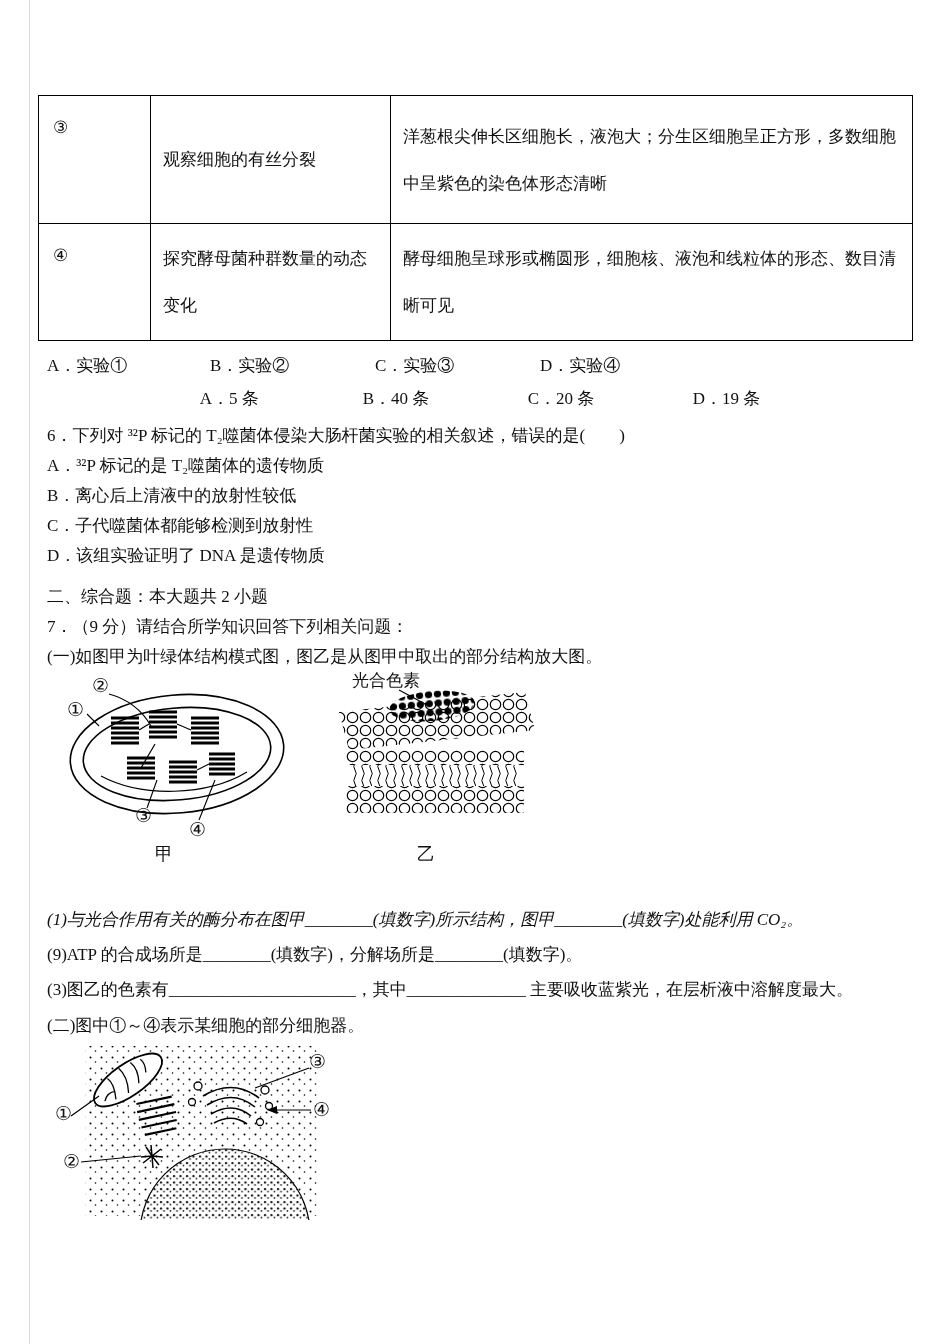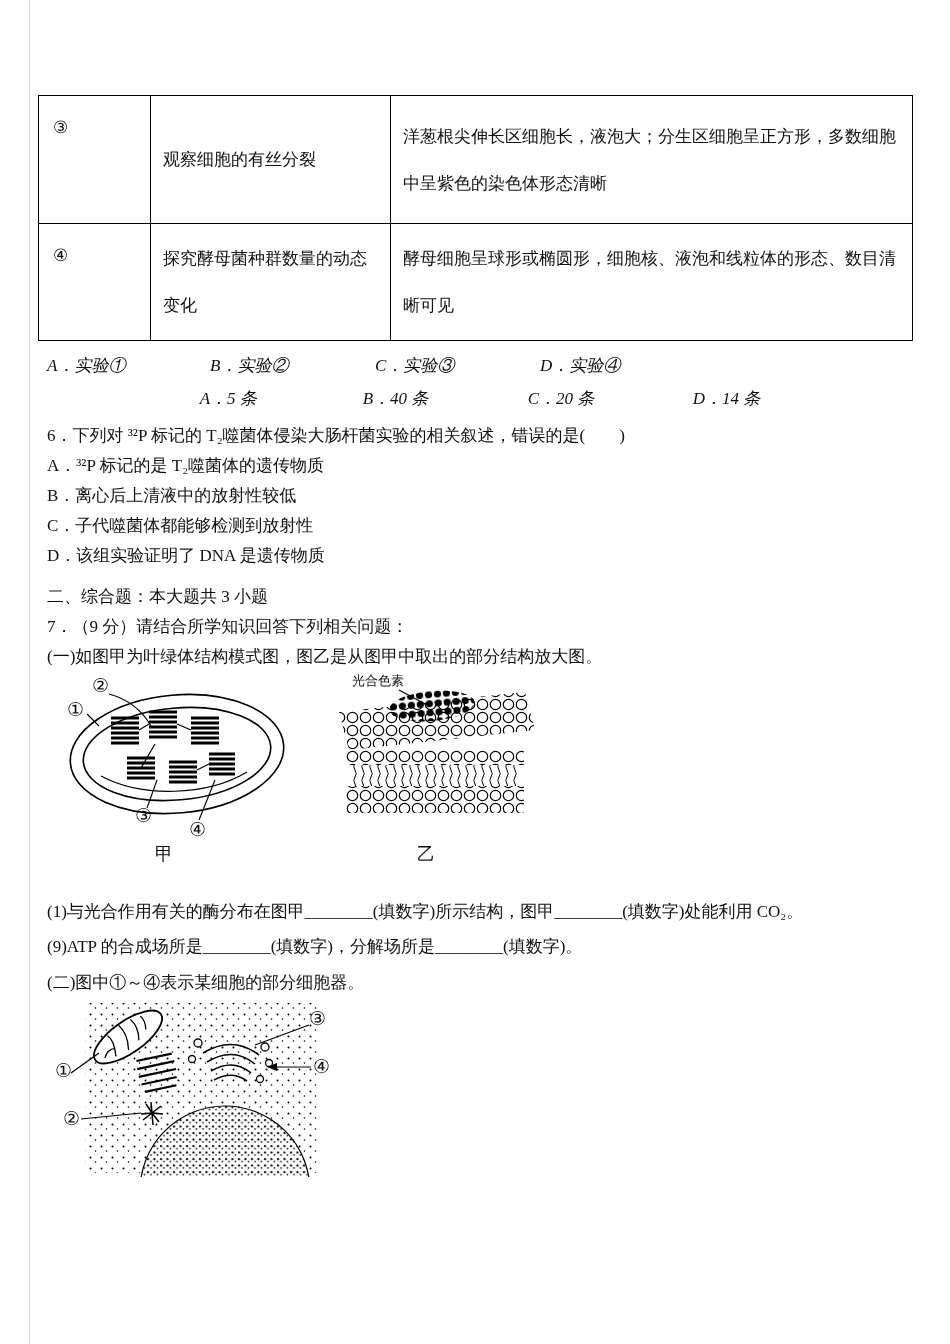--- a/index.html
+++ b/index.html
@@ -12,41 +12,41 @@
   .edge-line { position:absolute; left:29px; top:0; width:1px; height:1344px; background:#d9d9d9; }
   .page { padding:95px 37px 0 47px; position:relative; }
 
   table.exp-table { border-collapse:collapse; table-layout:fixed; width:875px; margin-left:-9px; }
   .exp-table td { border:1px solid #000; font-size:17px; line-height:47px; padding:2px 12px; vertical-align:middle; }
   .exp-table td.num { vertical-align:top; padding-top:8px; padding-left:14px; }
   .exp-table tr.r1 { height:128px; }
   .exp-table tr.r2 { height:117px; }
   .col-num { width:112px; } .col-exp { width:240px; }
 
-  .opts4 { display:flex; line-height:30px; margin-top:10px;font-style:italic; }
+  .opts4 { display:flex; line-height:30px; margin-top:10px; }
   .opts4 span:nth-child(1){ width:163px; }
   .opts4 span:nth-child(2){ width:165px; }
   .opts4 span:nth-child(3){ width:165px; }
   .opts2 { display:flex; line-height:30px;flex-direction:column; }
   .opts2 span:first-child { width:328px; }
 
   .qtext { line-height:35px; text-align:justify; margin-top:5px; }
   .q6text { line-height:31px; margin-top:6px; }
   .sec-title { line-height:30px; margin-top:11px; }
   .q7intro { line-height:30px; }
   .partdesc { line-height:30px; }
 
   .fig1 { position:relative; height:214px; }
   .fig1 svg { position:absolute; left:0; top:0; }
   .callout { position:absolute; font-size:19px; line-height:19px; }
   .figlabel { position:absolute; font-size:18px; line-height:20px; }
-  .pigment-label { position:absolute; left:305px; top:0; font-size:13px; line-height:18px; }
+  .pigment-label { position:absolute; left:305px; top:0; font-size:17px; line-height:18px; }
 
   .blankline { line-height:35px; }
-  .first-blank { margin-top:8px; }
+  .first-blank { margin-top:16px;font-style:italic; }
   .part2desc { line-height:33px; margin-top:2px; }
 
   .fig2 { position:relative; width:340px; height:176px; margin-left:8px; margin-top:2px; }
   .fig2 svg { position:absolute; left:0; top:0; }
 </style>
 </head>
 <body>
 
 <div class="edge-line"></div>
 
@@ -76,34 +76,34 @@
     <span>A．实验①</span>
     <span>B．实验②</span>
     <span>C．实验③</span>
     <span>D．实验④</span>
   </div>
 
   <div class="opts4" style="margin-top:3px;justify-content:center;">
     <span>A．5 条</span>
     <span>B．40 条</span>
     <span>C．20 条</span>
-    <span>D．14 条</span>
+    <span>D．19 条</span>
   </div>
 
   <p class="q6text">6．下列对 ³²P 标记的 T₂噬菌体侵染大肠杆菌实验的相关叙述，错误的是(　　)</p>
   <div class="opts2">
     <span>A．³²P 标记的是 T₂噬菌体的遗传物质</span>
     <span>B．离心后上清液中的放射性较低</span>
   </div>
   <div class="opts2">
     <span>C．子代噬菌体都能够检测到放射性</span>
     <span>D．该组实验证明了 DNA 是遗传物质</span>
   </div>
 
-  <p class="sec-title">二、综合题：本大题共 3 小题</p>
+  <p class="sec-title">二、综合题：本大题共 2 小题</p>
   <p class="q7intro">7．（9 分）请结合所学知识回答下列相关问题：</p>
   <p class="partdesc">(一)如图甲为叶绿体结构模式图，图乙是从图甲中取出的部分结构放大图。</p>
 
   <div class="fig1">
     <svg width="866" height="214" viewBox="0 0 866 214">
       <defs>
         <pattern id="oc" width="13" height="13" patternUnits="userSpaceOnUse">
           <circle cx="6.5" cy="6.5" r="5.2" fill="#fff" stroke="#000" stroke-width="1.2"></circle>
         </pattern>
         <pattern id="dcp" width="9" height="9" patternUnits="userSpaceOnUse">
@@ -156,20 +156,21 @@
     <span class="callout" style="left:45px; top:4px;">②</span>
     <span class="callout" style="left:20px; top:28px;">①</span>
     <span class="callout" style="left:88px; top:134px;">③</span>
     <span class="callout" style="left:142px; top:148px;">④</span>
     <span class="figlabel" style="left:108px; top:172px;">甲</span>
     <span class="figlabel" style="left:370px; top:172px;">乙</span>
   </div>
 
   <p class="blankline first-blank">(1)与光合作用有关的酶分布在图甲________(填数字)所示结构，图甲________(填数字)处能利用 CO₂。</p>
   <p class="blankline">(9)ATP 的合成场所是________(填数字)，分解场所是________(填数字)。</p>
+  <p class="blankline">(3)图乙的色素有______________________，其中______________ 主要吸收蓝紫光，在层析液中溶解度最大。</p>
   <p class="part2desc">(二)图中①～④表示某细胞的部分细胞器。</p>
 
   <div class="fig2">
     <svg width="340" height="176" viewBox="0 0 340 176">
       <defs>
         <pattern id="sp" width="11" height="11" patternUnits="userSpaceOnUse">
           <circle cx="2.5" cy="2.5" r="1" fill="#000"></circle>
           <circle cx="7.5" cy="7" r="0.8" fill="#000"></circle>
         </pattern>
         <pattern id="dn" width="6.5" height="6.5" patternUnits="userSpaceOnUse">

